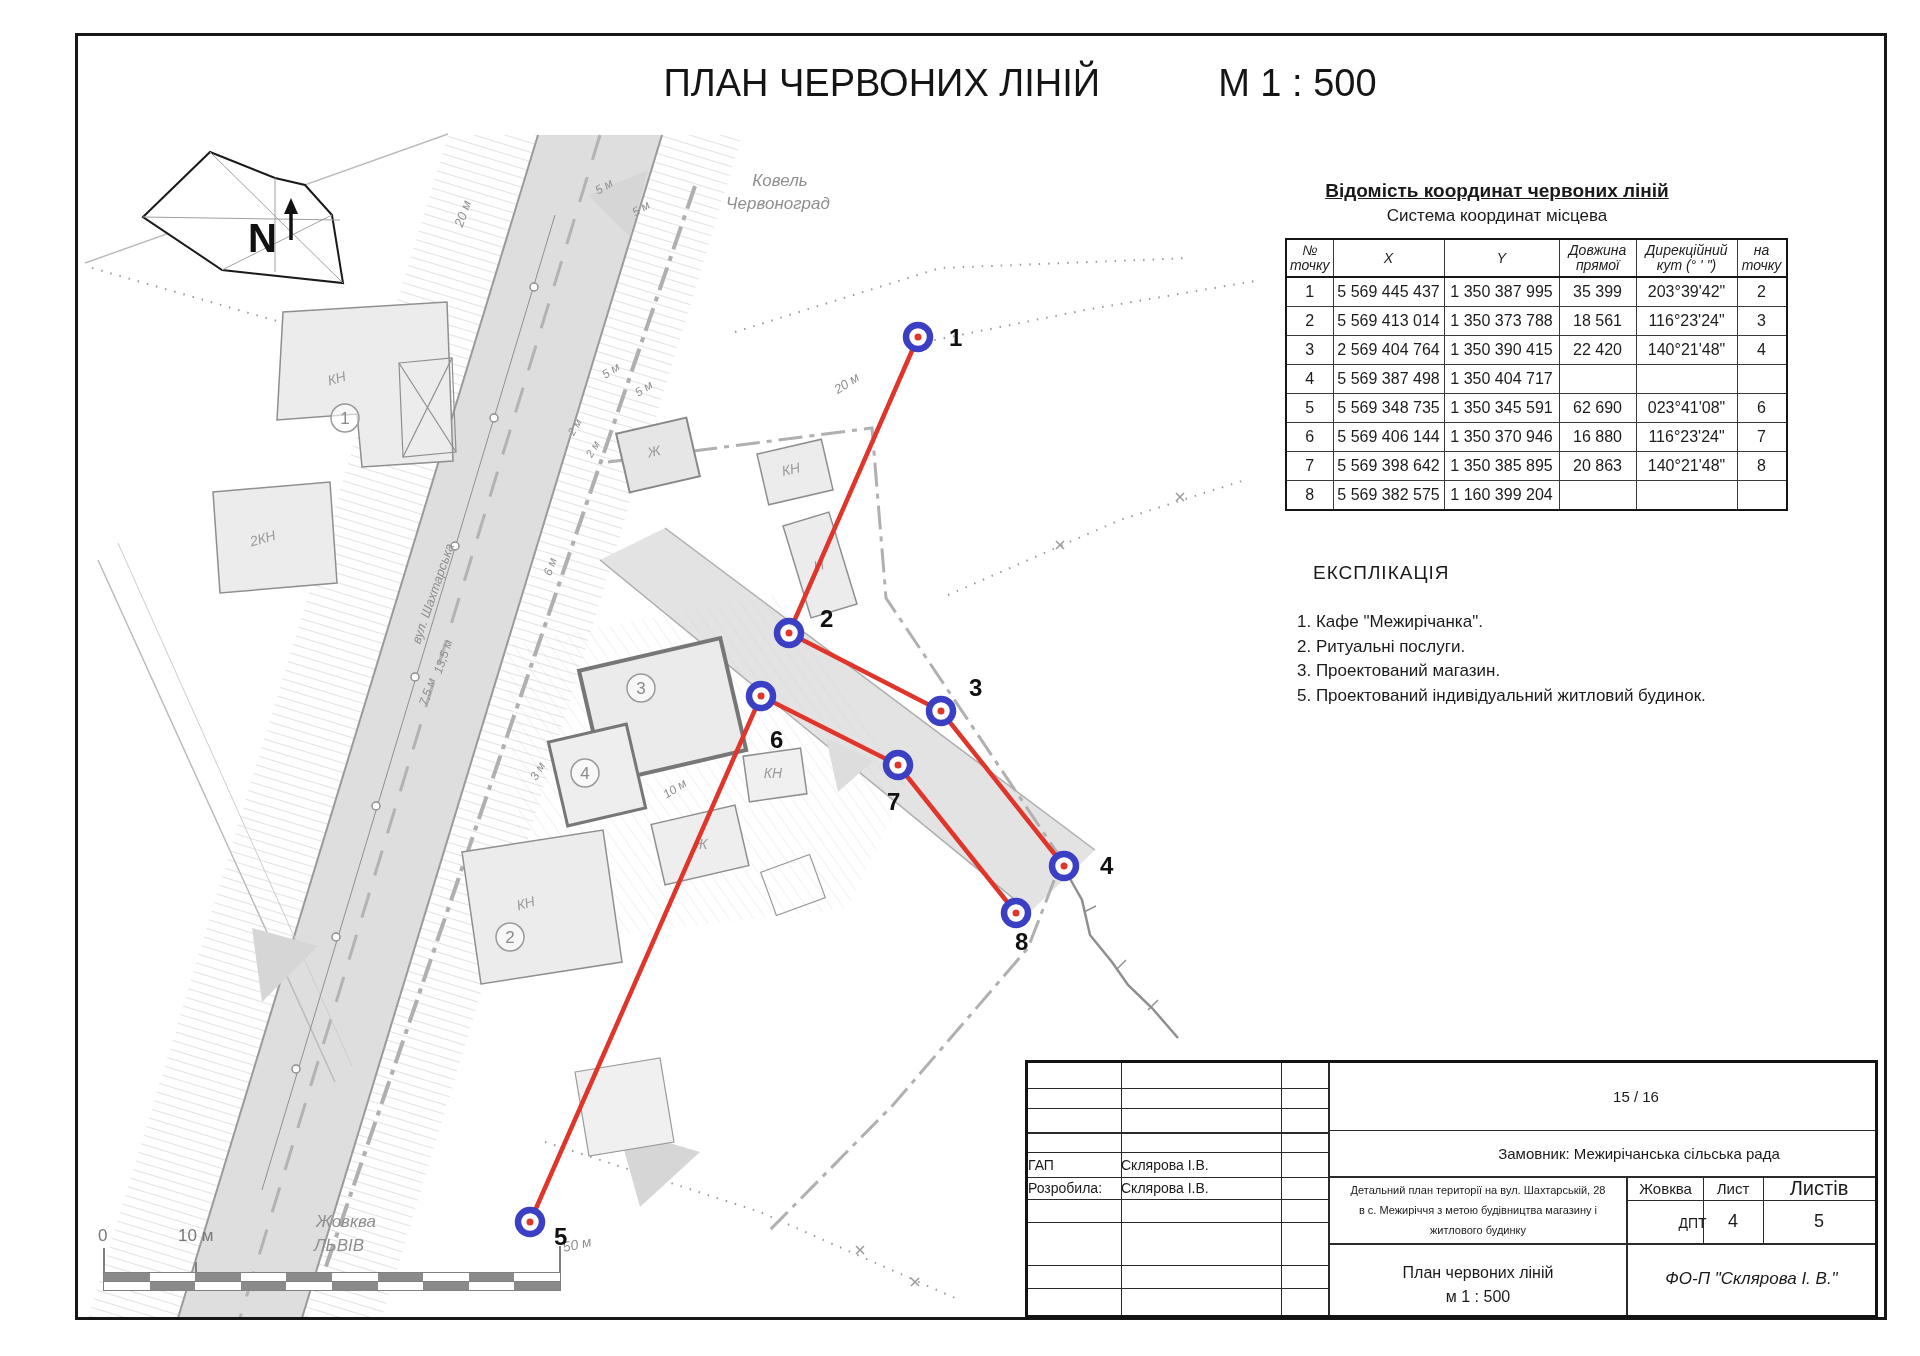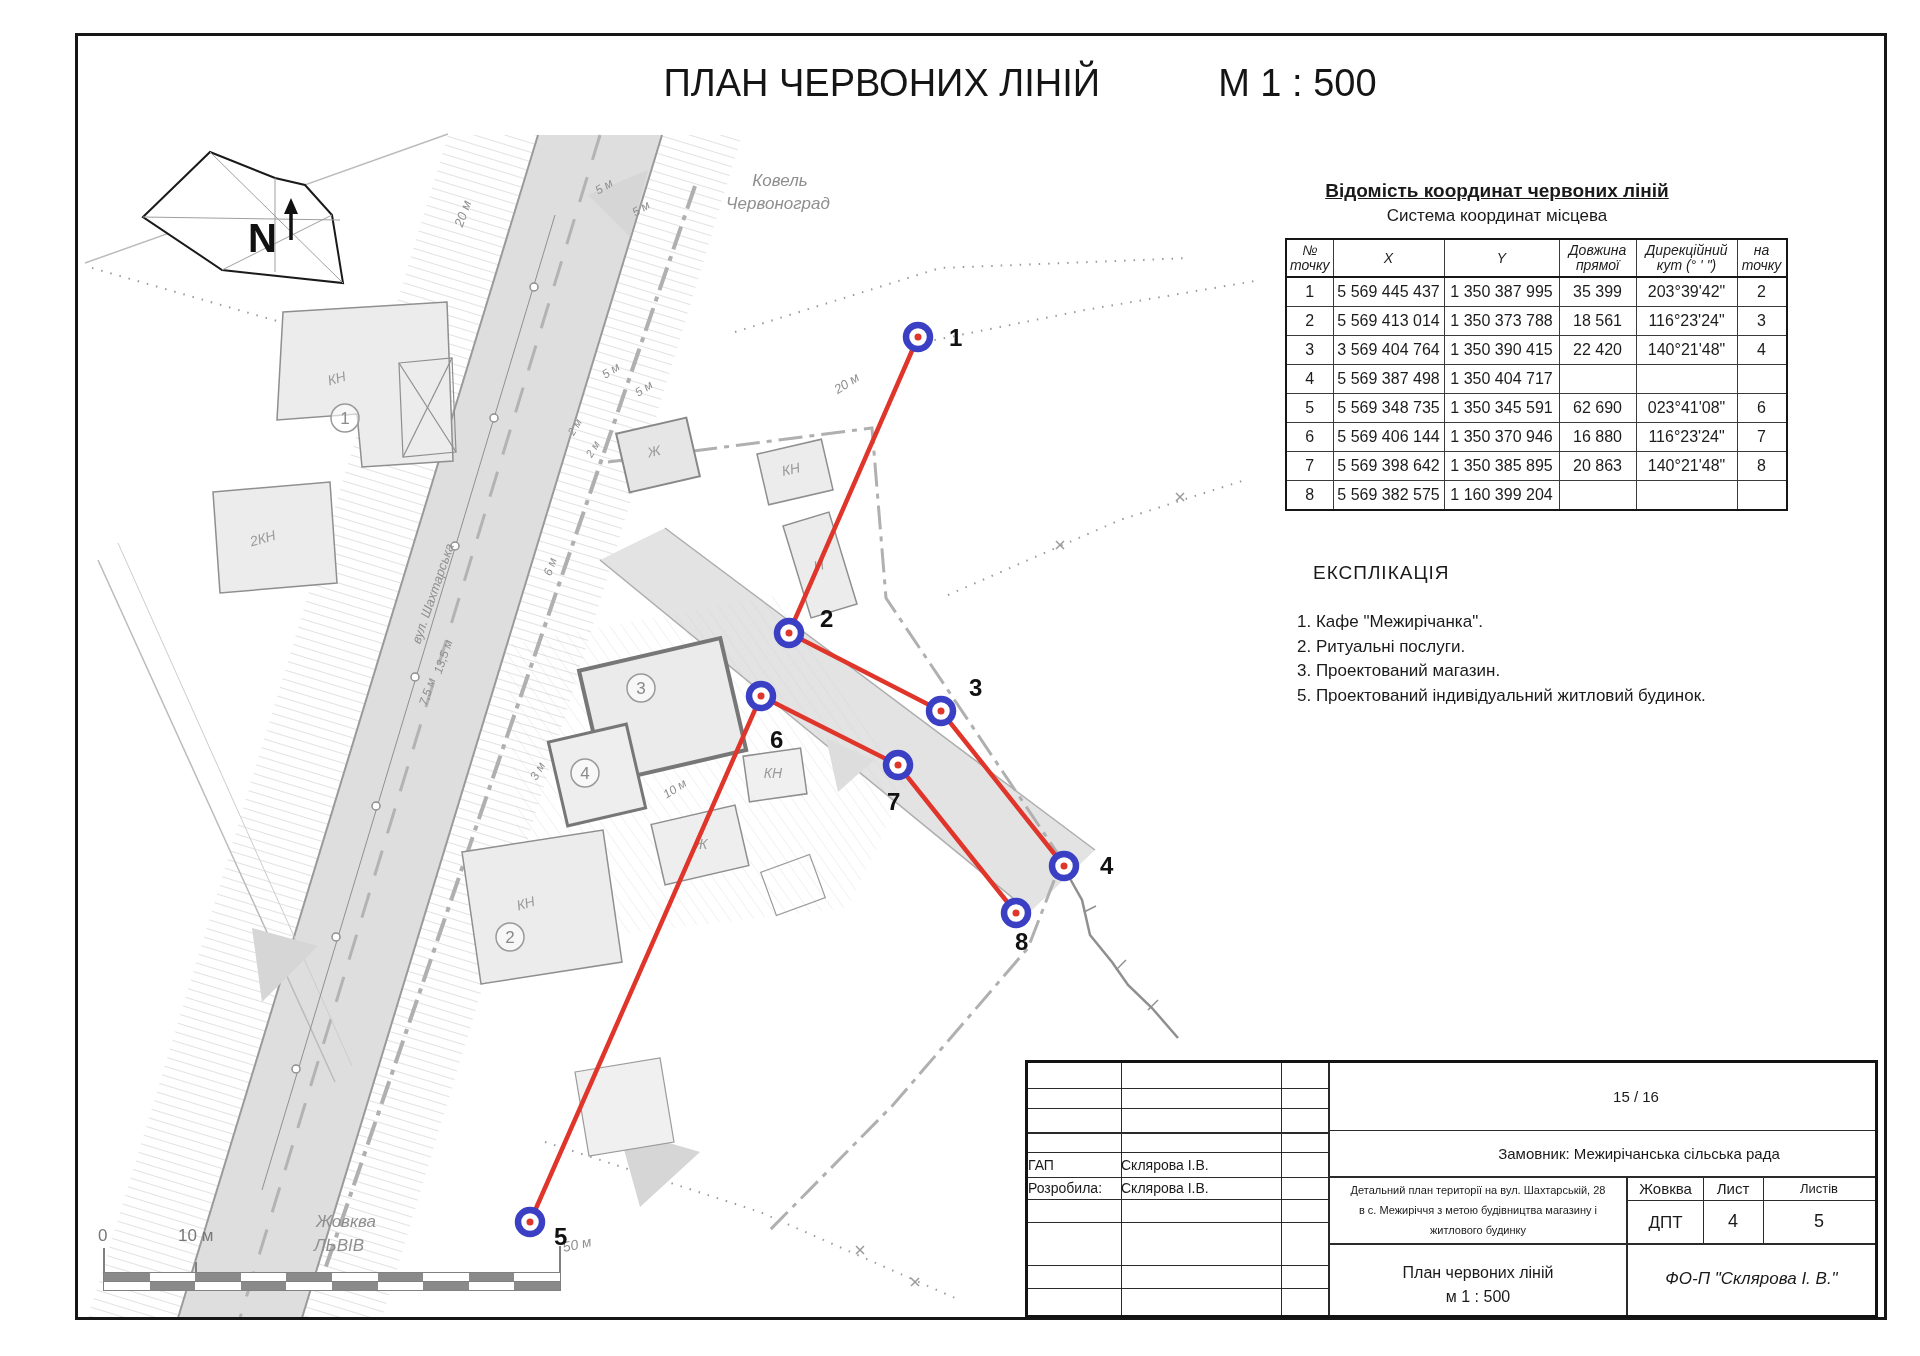--- a/index.html
+++ b/index.html
@@ -256,21 +256,21 @@
       <tr>
         <td>2</td>
         <td>5 569 413 014</td>
         <td>1 350 373 788</td>
         <td>18 561</td>
         <td>116°23'24"</td>
         <td>3</td>
       </tr>
       <tr>
         <td>3</td>
-        <td>3 569 404 764</td>
+        <td>2 569 404 764</td>
         <td>1 350 390 415</td>
         <td>22 420</td>
         <td>140°21'48"</td>
         <td>4</td>
       </tr>
       <tr>
         <td>4</td>
         <td>5 569 387 498</td>
         <td>1 350 404 717</td>
         <td></td>
@@ -382,22 +382,22 @@
   <div class="cell cell-l" style="left:93px;top:114px;width:160px;height:22px;font-size:14px">Склярова І.В.</div>
   <div class="cell" style="left:302px;top:0;width:612px;height:67px">15 / 16</div>
   <div class="cell" style="left:294px;top:68px;width:634px;height:45px">Замовник: Межирічанська сільська рада</div>
   <div style="position:absolute;left:302px;top:117px;width:296px;height:63px;text-align:center;line-height:20px;font-size:11px">
     <div>Детальний план території на вул. Шахтарській, 28</div>
     <div>в с. Межиріччя з метою будівництва магазину і</div>
     <div>житлового будинку</div>
   </div>
   <div class="cell" style="left:600px;top:113px;width:75px;height:24px;font-size:15px">Жовква</div>
   <div class="cell" style="left:675px;top:113px;width:60px;height:24px;font-size:15px">Лист</div>
-  <div class="cell" style="left:735px;top:113px;width:112px;height:24px;font-size:13px">Листів</div>
-  <div class="cell" style="left:600px;top:137px;width:75px;height:45px;font-size:17px">ДПТ</div>
+  <div class="cell" style="left:735px;top:113px;width:112px;height:24px;font-size:20px">Листів</div>
+  <div class="cell" style="left:627px;top:137px;width:75px;height:45px;font-size:14px">ДПТ</div>
   <div class="cell" style="left:675px;top:137px;width:60px;height:43px;font-size:18px">4</div>
   <div class="cell" style="left:735px;top:137px;width:112px;height:43px;font-size:18px">5</div>
   <div style="position:absolute;left:302px;top:198px;width:296px;text-align:center;font-size:16px;line-height:24px">
     <div>План червоних ліній</div>
     <div>м 1 : 500</div>
   </div>
   <div class="cell" style="left:600px;top:180px;width:247px;height:72px;font-style:italic;font-size:17px">ФО-П "Склярова І. В."</div>
 </div>
 
 </body></html>

